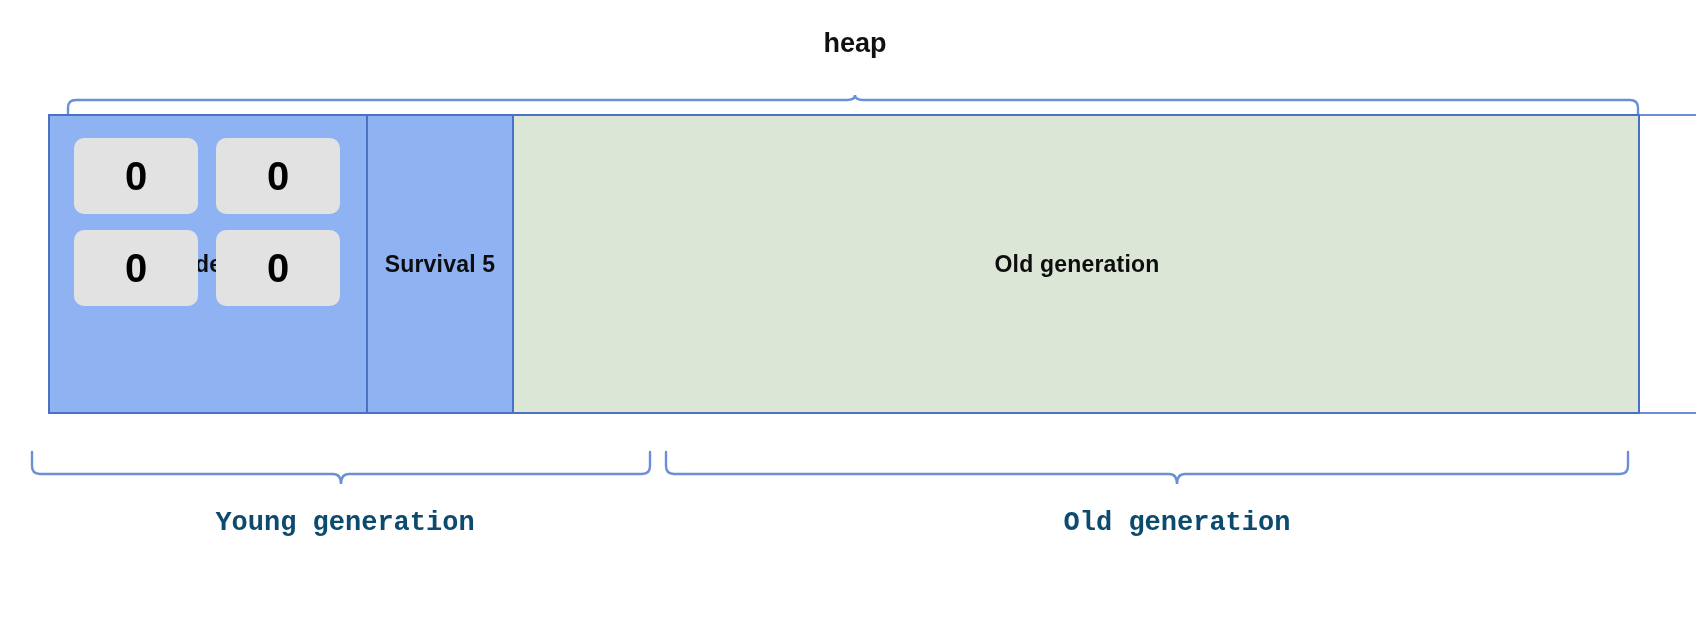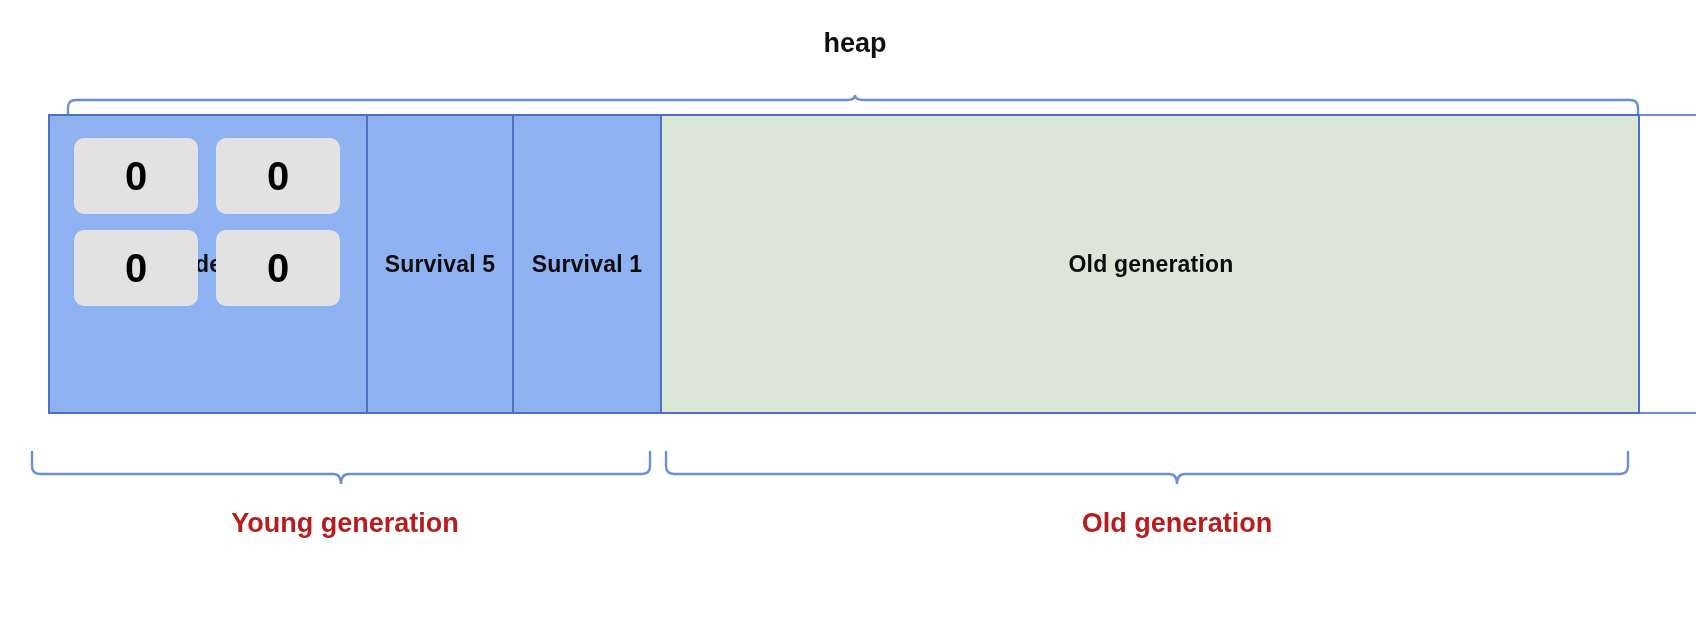--- a/index.html
+++ b/index.html
@@ -51,23 +51,24 @@
     font-size: 27px;
     font-weight: bold;
     color: #111111;
     white-space: nowrap;
   }
   .brace-label {
     position: absolute;
     top: 508px;
     font-size: 27px;
     font-weight: bold;
-    color: #b91c1c;
+    color: #0c4a6e;
     white-space: nowrap;
     transform: translateX(-50%);
+    font-family: Liberation Mono, monospace;
   }
   .brace-label.young { left: 345px; }
   .brace-label.old   { left: 1177px; }
 
   
   .heap-bar {
     position: absolute;
     left: 48px;
     top: 114px;
     height: 300px;
@@ -167,23 +168,20 @@
         <div class="obj-box">0</div>
         <div class="obj-box">0</div>
         <div class="obj-box">0</div>
       </div>
     </div>
 
     <div class="region young region-surv0">
       <span class="region-label">Survival 5</span>
     </div>
 
-    <div class="region young region-surv1">
-      <span class="region-label">Survival 1</span>
-    </div>
 
     <div class="region old region-oldgen">
       <span class="region-label">Old generation</span>
     </div>
 
   </div>
 
   <div class="edge-rule-right"></div>
   <div class="edge-rule-top"></div>
   <div class="edge-rule-bottom"></div>

